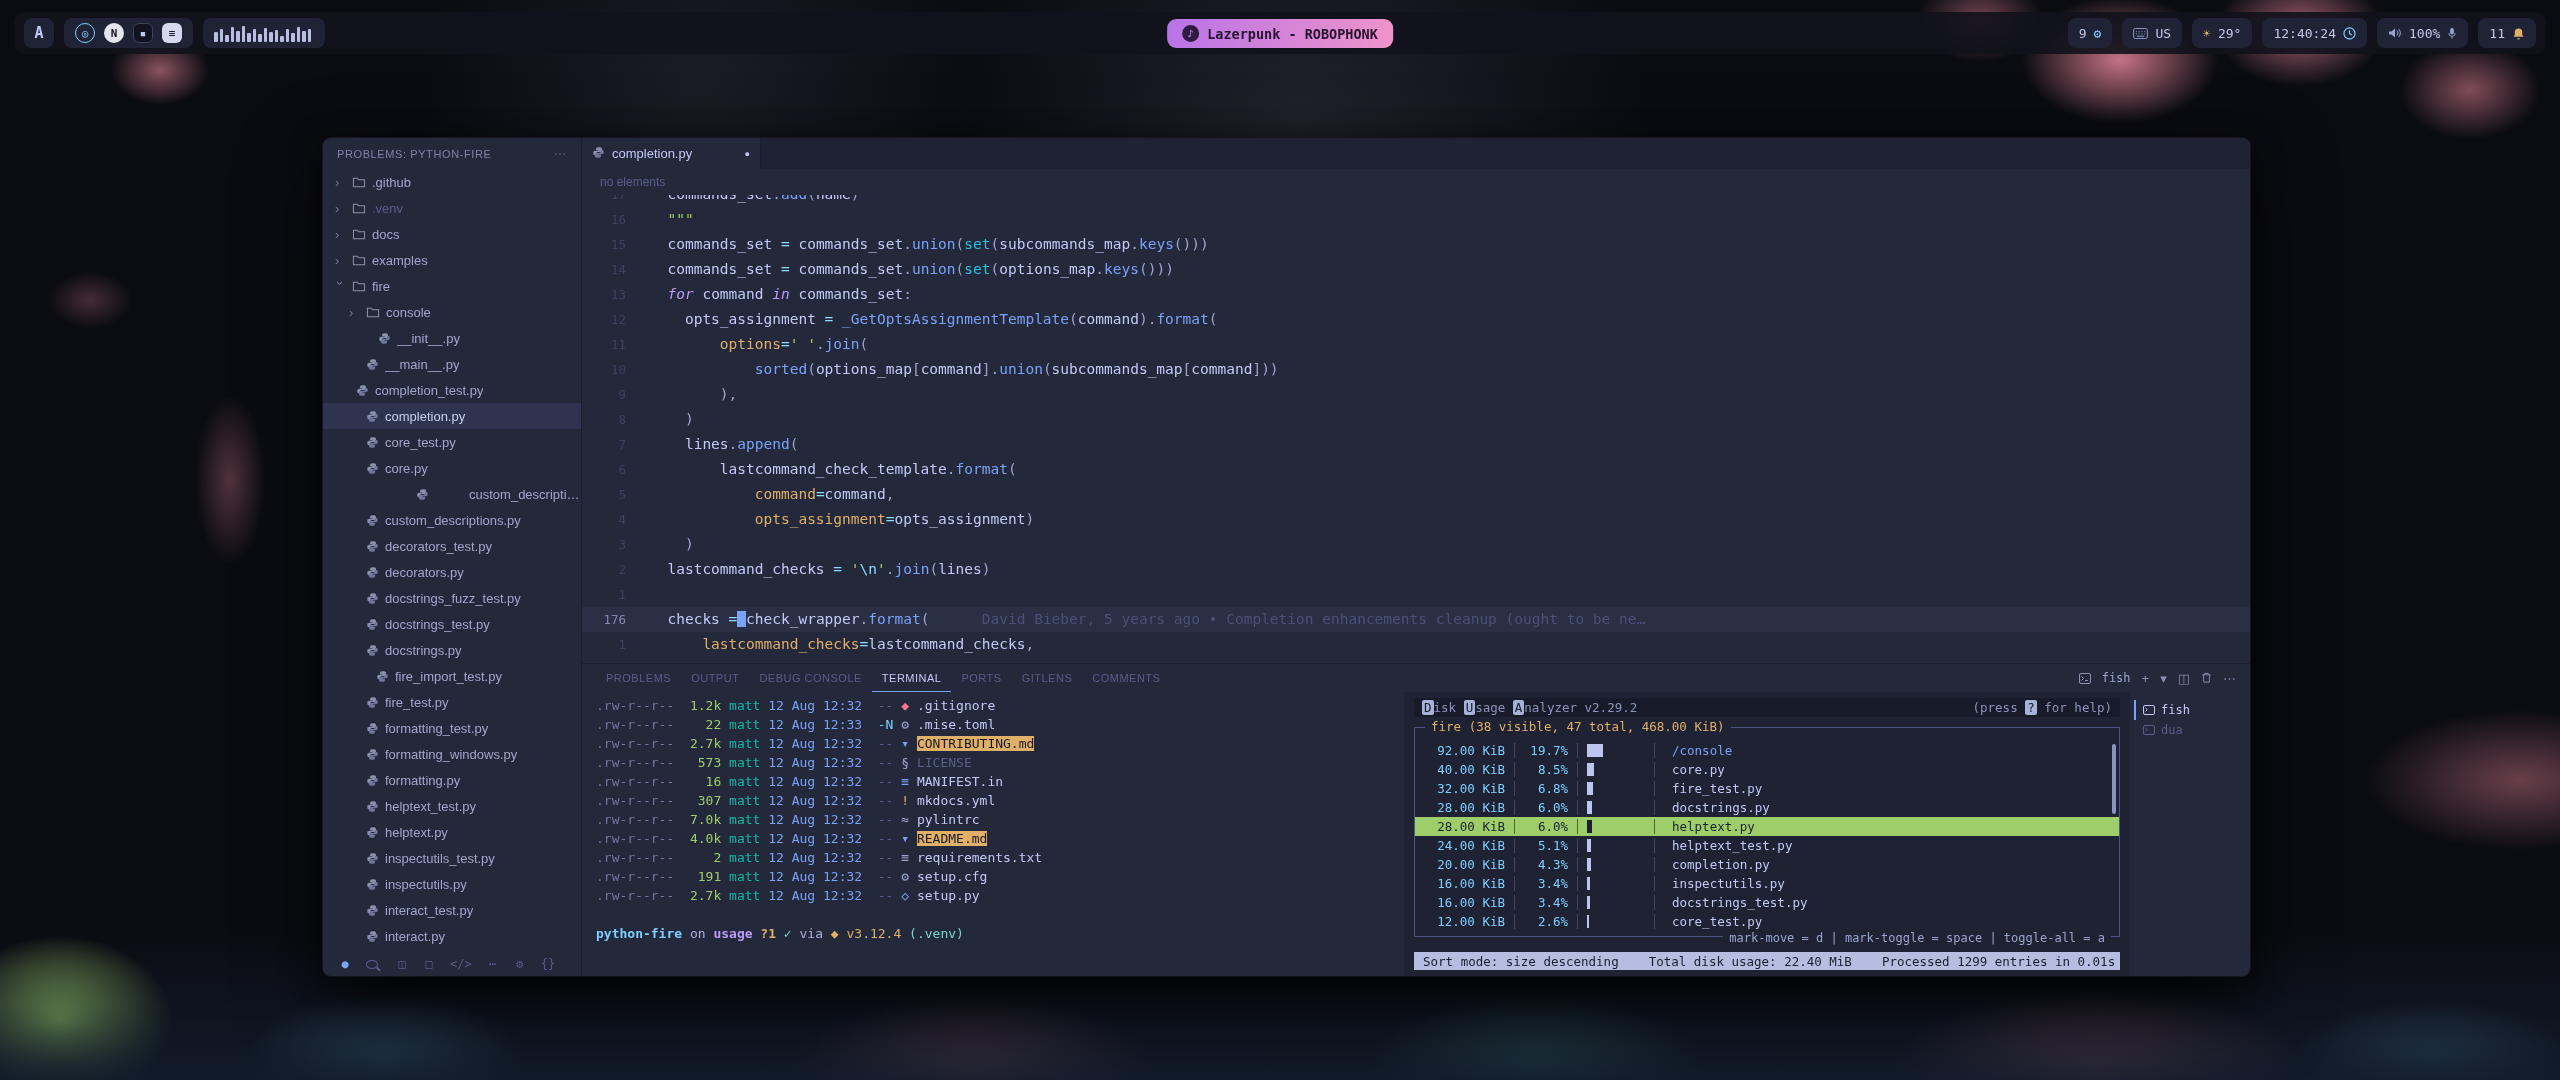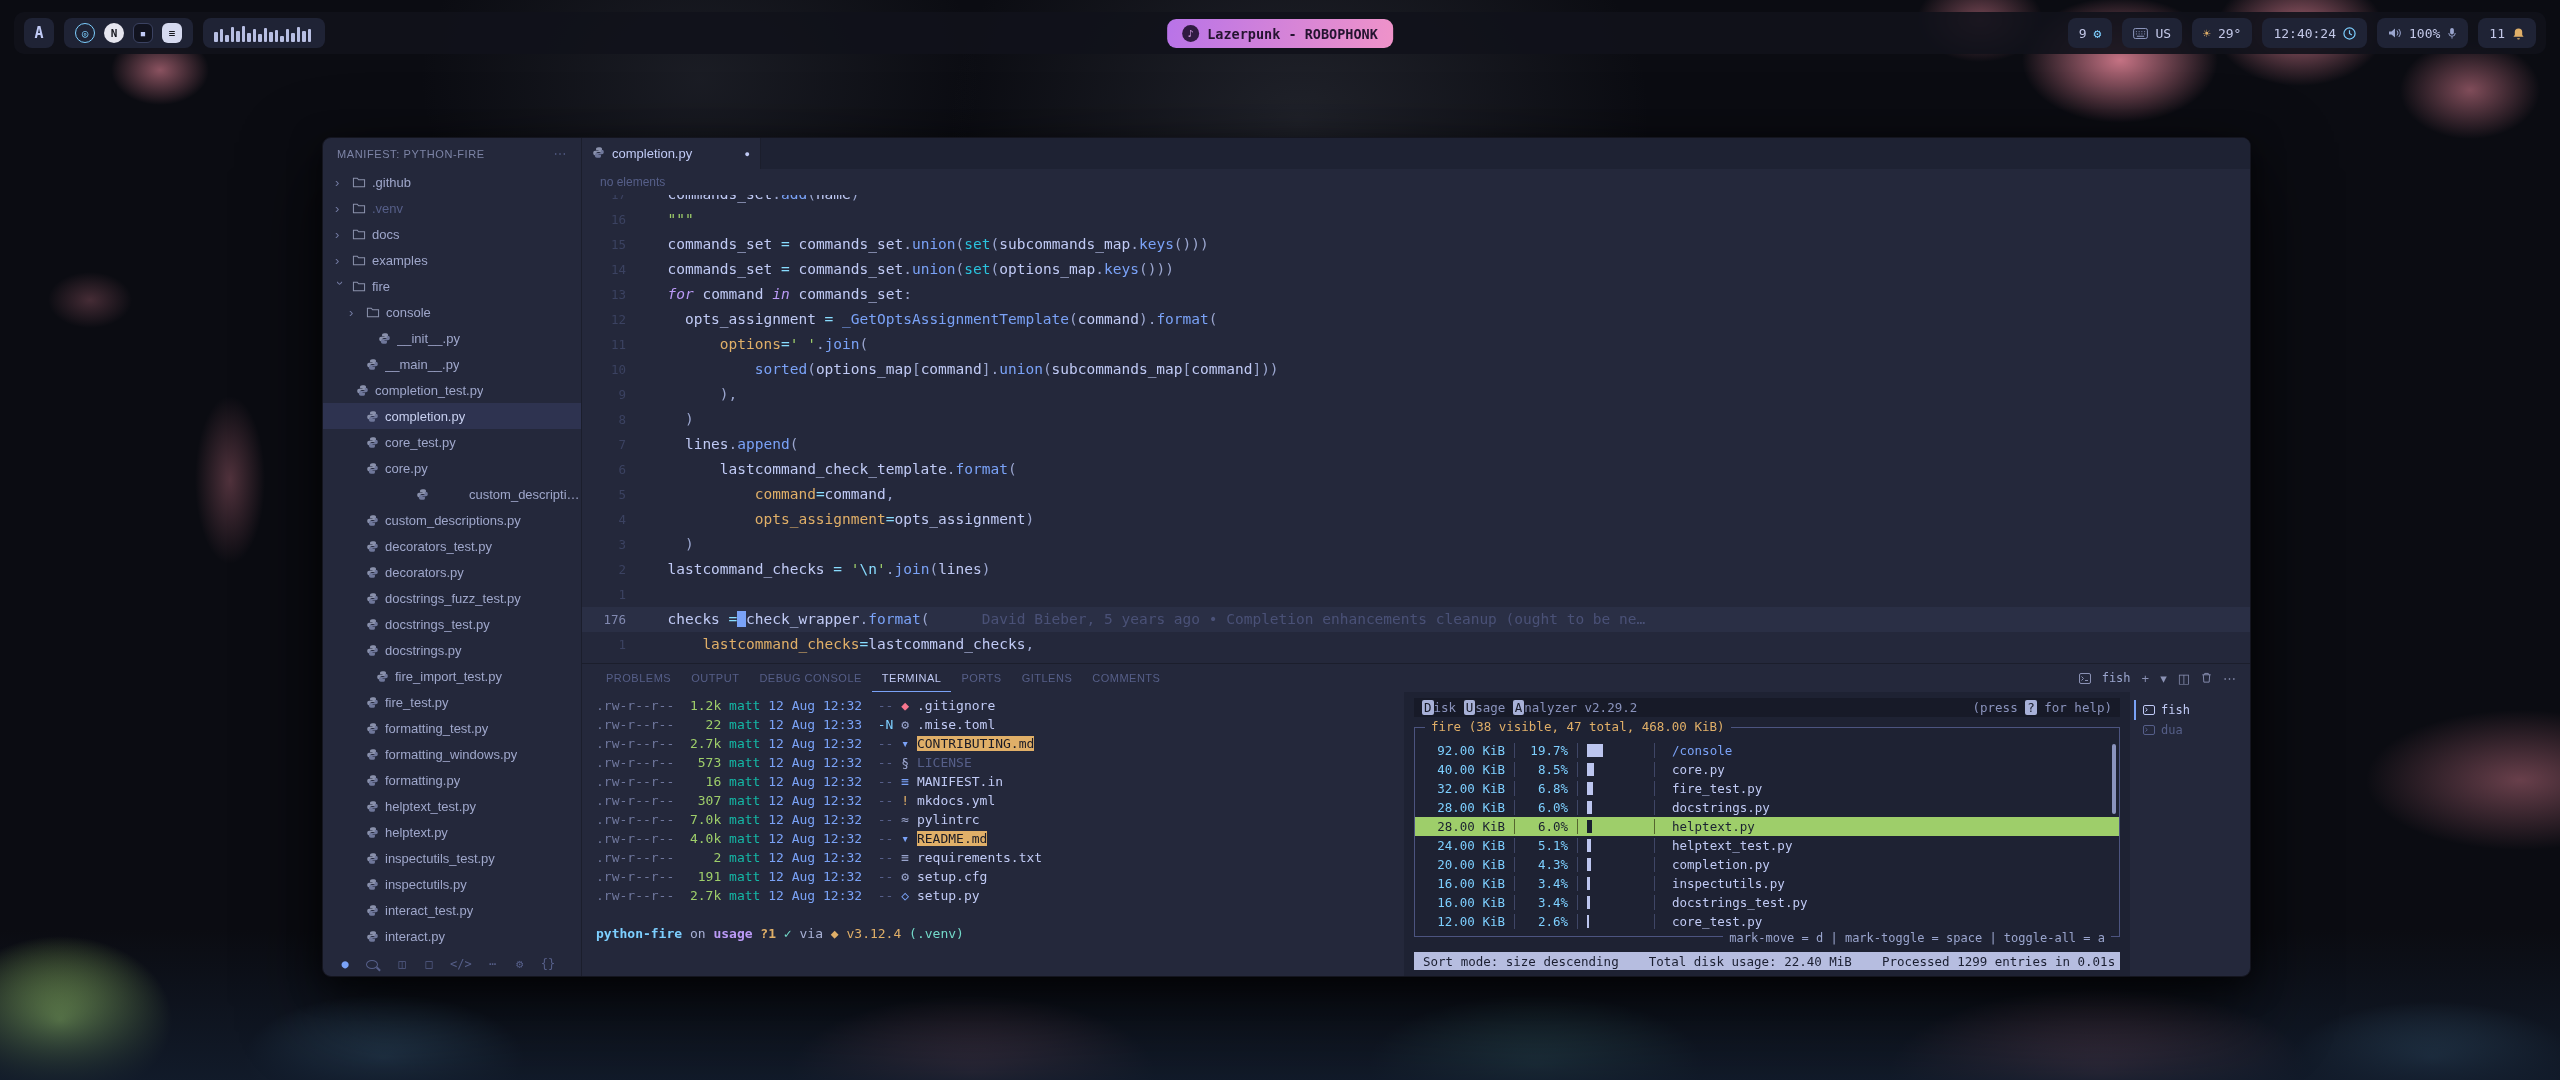--- a/index.html
+++ b/index.html
@@ -246,21 +246,21 @@
       </span>
     </div>
   </div>
 </div>
 
 <div class="window" style="position:absolute">
   <div class="main">
 
     <aside class="sidebar">
       <div class="sbheader">
-        <span>MANIFEST: PYTHON-FIRE</span>
+        <span>PROBLEMS: PYTHON-FIRE</span>
         <span class="ell">⋯</span>
       </div>
       <div class="tree">
 
       <div class="row folder" style="padding-left: 12px;">
             <span class="chev">›</span>
             <span class="fico">
               <svg width="14" height="12" viewBox="0 0 16 14">
                 <path d="M1.5 2.5h4.5l1.5 2h7v8h-13z" fill="none" stroke="#8a91ac" stroke-width="1.2"></path>
               </svg>

